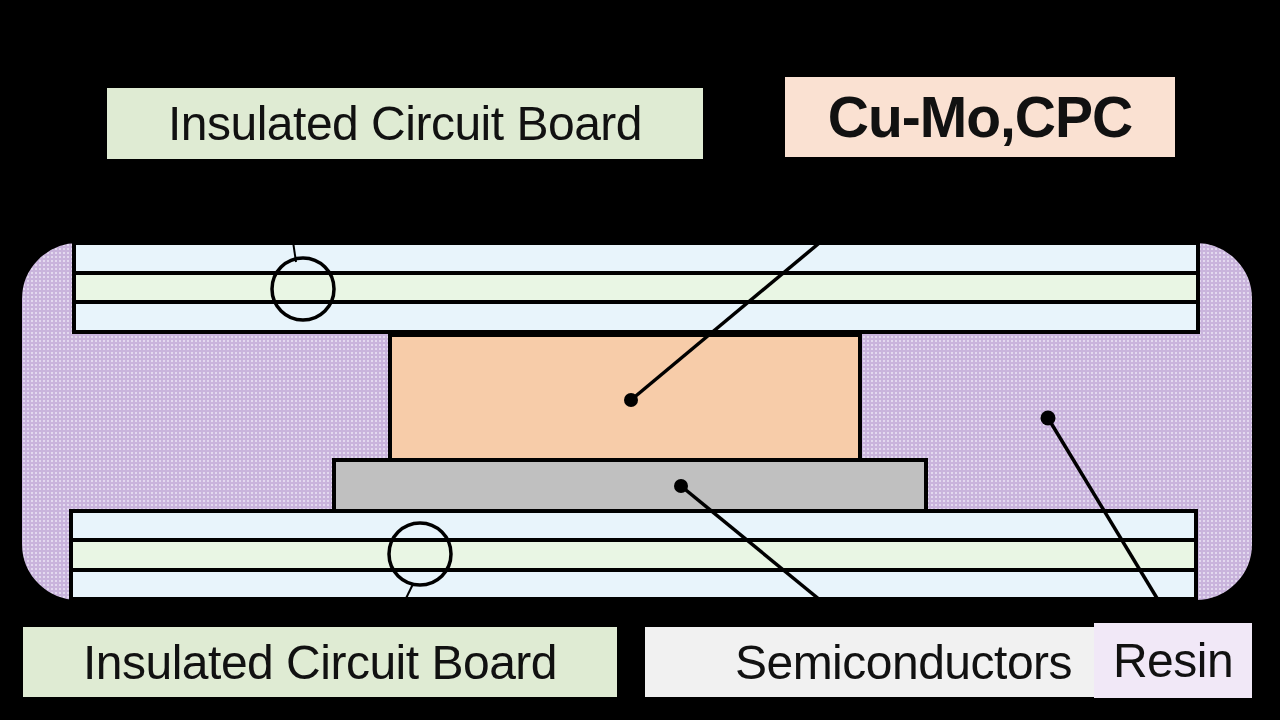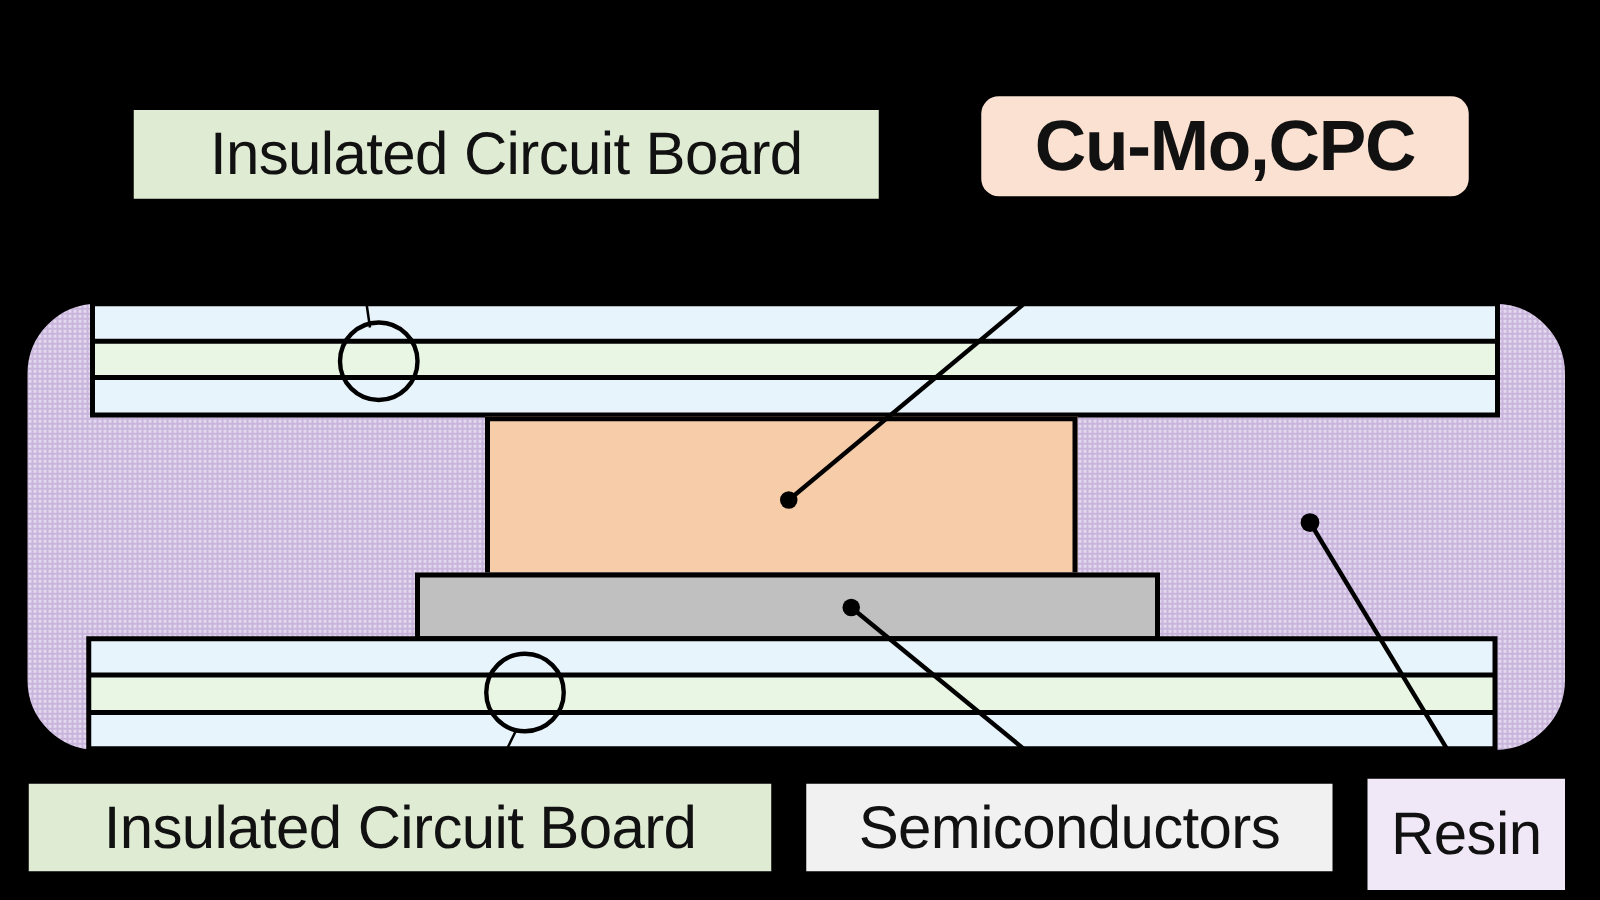--- a/index.html
+++ b/index.html
@@ -38,24 +38,24 @@
   
   .label{
     position:absolute;display:flex;align-items:center;justify-content:center;
     color:#111;font-size:48px;white-space:nowrap;z-index:7;letter-spacing:-0.5px;
   }
   .label-green{background:#dfebd3;}
   .label-gray{background:#f1f1f1;}
   .label-purple{background:#f1e8f7;}
   .label-peach{background:#fae1d2;font-weight:bold;font-size:57px;letter-spacing:-1px;}
   .label-icb-top{left:107px;top:88px;width:596px;height:71px;}
-  .label-cumo{left:785px;top:77px;width:390px;height:80px;border-radius:14px;}
+  .label-cumo{left:785px;top:77px;width:390px;height:80px;}
   .label-icb-bottom{left:23px;top:627px;width:594px;height:70px;}
-  .label-semiconductors{left:645px;top:627px;width:421px;height:70px;}
-  .label-resin{left:1094px;top:623px;width:158px;height:89px;}
+  .label-semiconductors{left:645px;top:627px;width:421px;height:70px;padding-left:48px;}
+  .label-resin{left:1094px;top:623px;width:158px;height:75px;}
 </style>
 </head>
 <body>
 
 <div id="canvas">
 
   <div class="resin-body"></div>
 
   <div class="board board-top">
     <div class="stripe stripe-blue"></div>

